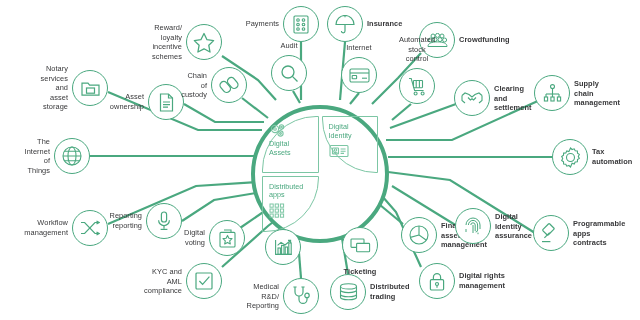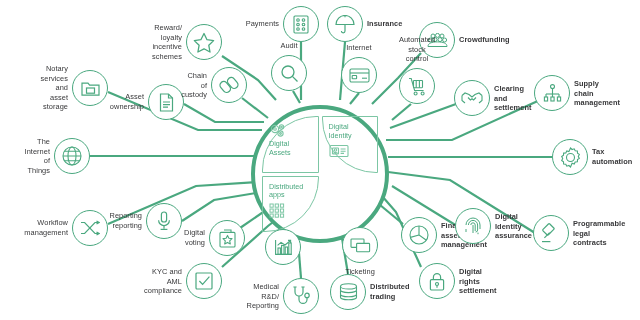--- a/index.html
+++ b/index.html
@@ -19,21 +19,21 @@
     display:flex;align-items:center;justify-content:center;
   }
   .node .disc svg{display:block;}
   .node .lbl{
     position:absolute;font-size:7.4px;line-height:9.6px;
     color:#38383a;white-space:pre-line;letter-spacing:.05px;
   }
   .lbl.right{left:22px;top:50%;transform:translateY(-50%);text-align:left;font-weight:bold;}
   .lbl.left{right:22px;top:50%;transform:translateY(-50%);text-align:right;}
   .lbl.top{left:50%;bottom:22px;transform:translateX(-50%);text-align:center;}
-  .lbl.bottom{left:50%;top:22px;transform:translateX(-50%);text-align:center;}
+  .lbl.bottom{left:50%;top:22px;transform:translateX(-50%);text-align:center;font-weight:bold;}
 
   
   #hub{position:absolute;left:251px;top:105px;width:138px;height:138px;}
   #hub .ring{
     position:absolute;inset:0;border:4px solid #4aa87f;border-radius:50%;
     box-sizing:border-box;background:#fff;
   }
   #hub .grid{
     position:absolute;left:11px;top:11px;width:116px;height:116px;
     display:grid;grid-template-columns:1fr 1fr;grid-template-rows:1fr 1fr;gap:3px;
@@ -434,21 +434,21 @@
   <div class="node" style="left:437px;top:281px">
     <div class="disc">
       <svg width="16" height="19" viewBox="0 0 16 19" fill="none" stroke="#4aa87f" stroke-width="1.2">
         <rect x="1.4" y="7.6" width="13.2" height="10.4" rx="1.2"></rect>
         <path d="M4.4 7.6V5.2a3.6 3.6 0 0 1 7.2 0v2.4"></path>
         <circle cx="8" cy="12" r="1.5"></circle>
           <path d="M8 13.5v2.2"></path>
       </svg>
     </div>
     <div class="lbl right">Digital rights
-settlement</div>
+management</div>
   </div>
 
   <div class="node" style="left:473px;top:226px">
     <div class="disc">
       <svg width="16" height="20" viewBox="0 0 16 20" fill="none" stroke="#4aa87f" stroke-width="1">
         <path d="M1 9a7 7 0 0 1 14 0v4"></path>
         <path d="M3.4 9a4.6 4.6 0 0 1 9.2 0v5a2 2 0 0 1-2 2"></path>
         <path d="M5.8 9a2.2 2.2 0 0 1 4.4 0v6"></path>
         <path d="M8 9v8"></path>
         <path d="M1 13v3M13 16.6v1.6"></path>
@@ -461,16 +461,16 @@
 
   <div class="node" style="left:551px;top:233px">
     <div class="disc">
       <svg width="20" height="20" viewBox="0 0 20 20" fill="none" stroke="#4aa87f" stroke-width="1.2">
         <rect x="2.6" y="2.6" width="9.6" height="7.6" rx="1" transform="rotate(-45 7.4 6.4)"></rect>
         <path d="M8.6 9.6L3.4 14.8"></path>
           <path d="M1 18.6h8.4"></path>
       </svg>
     </div>
     <div class="lbl right">Programmable
-legal contracts</div>
+apps contracts</div>
   </div>
 
 </div>
 
 </body></html>

